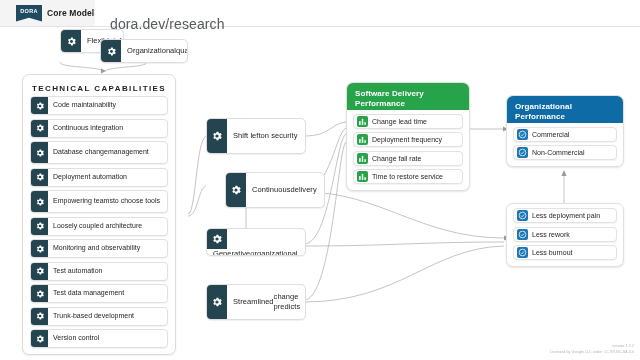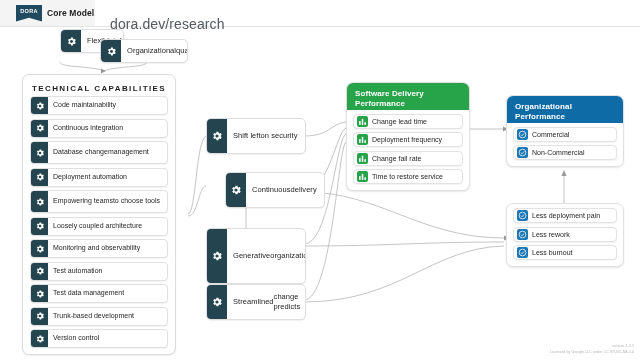--- a/index.html
+++ b/index.html
@@ -304,21 +304,21 @@
           <path d="M19.4 13a7.6 7.6 0 0 0 0-2l2-1.6-2-3.4-2.4 1a7.5 7.5 0 0 0-1.7-1l-.4-2.6H10.9l-.4 2.6c-.6.2-1.2.6-1.7 1l-2.4-1-2 3.4L6.5 11a7.6 7.6 0 0 0 0 2l-2 1.6 2 3.4 2.4-1c.5.4 1 .8 1.7 1l.4 2.6h3.9l.4-2.6c.6-.2 1.2-.6 1.7-1l2.4 1 2-3.4-2-1.6zM12 15.2A3.2 3.2 0 1 1 12 8.8a3.2 3.2 0 0 1 0 6.4z"></path>
         </svg>
     </div>
     <div class="lbl">
         <span>Continuous</span>
         <br>
         <span>delivery</span>
       </div>
   </div>
 
-  <div class="gearcard midcard" style="left:206px; top:228px; height:56px;">
+  <div class="gearcard midcard" style="left:206px; top:228px; height:28px;flex-direction:column;">
     <div class="gear">
       <svg width="12" height="12" viewBox="0 0 24 24" fill="#ffffff">
           <path d="M19.4 13a7.6 7.6 0 0 0 0-2l2-1.6-2-3.4-2.4 1a7.5 7.5 0 0 0-1.7-1l-.4-2.6H10.9l-.4 2.6c-.6.2-1.2.6-1.7 1l-2.4-1-2 3.4L6.5 11a7.6 7.6 0 0 0 0 2l-2 1.6 2 3.4 2.4-1c.5.4 1 .8 1.7 1l.4 2.6h3.9l.4-2.6c.6-.2 1.2-.6 1.7-1l2.4 1 2-3.4-2-1.6zM12 15.2A3.2 3.2 0 1 1 12 8.8a3.2 3.2 0 0 1 0 6.4z"></path>
         </svg>
     </div>
     <div class="lbl">
         <span>Generative</span>
         <br>
         <span>organizational</span>
         <br>

